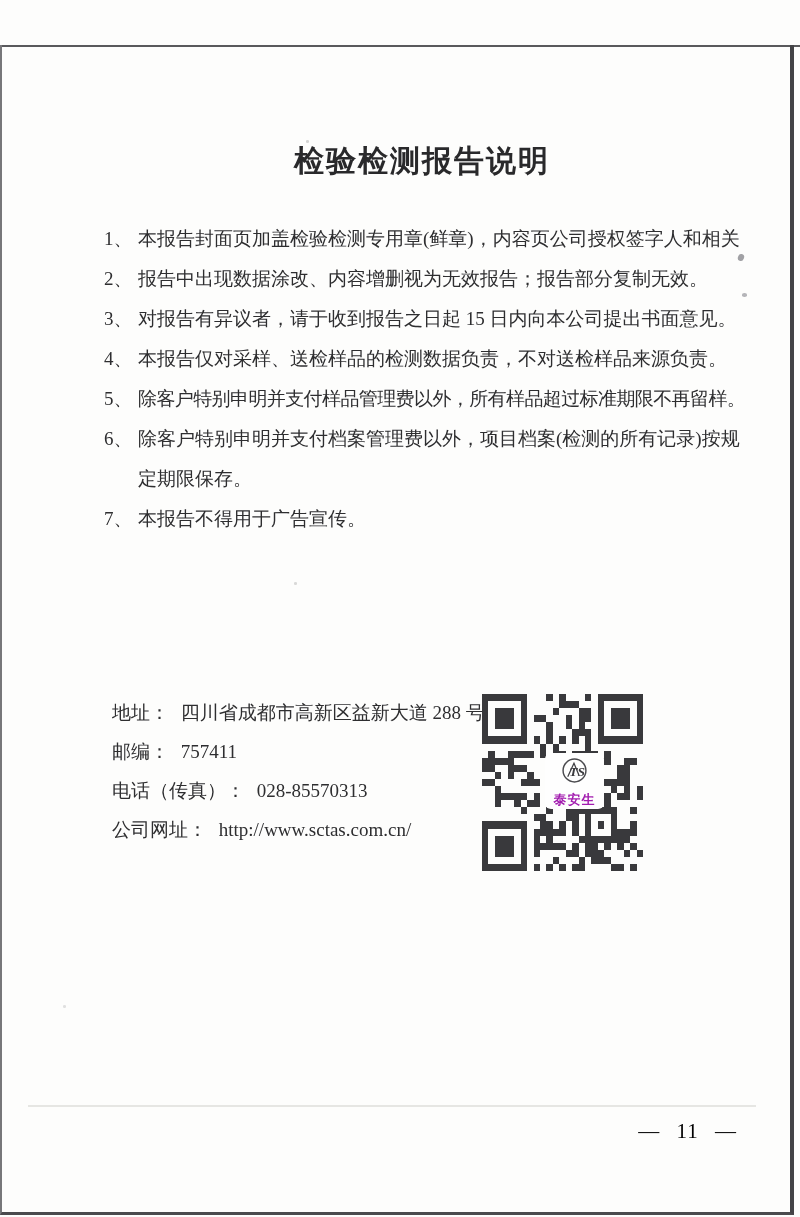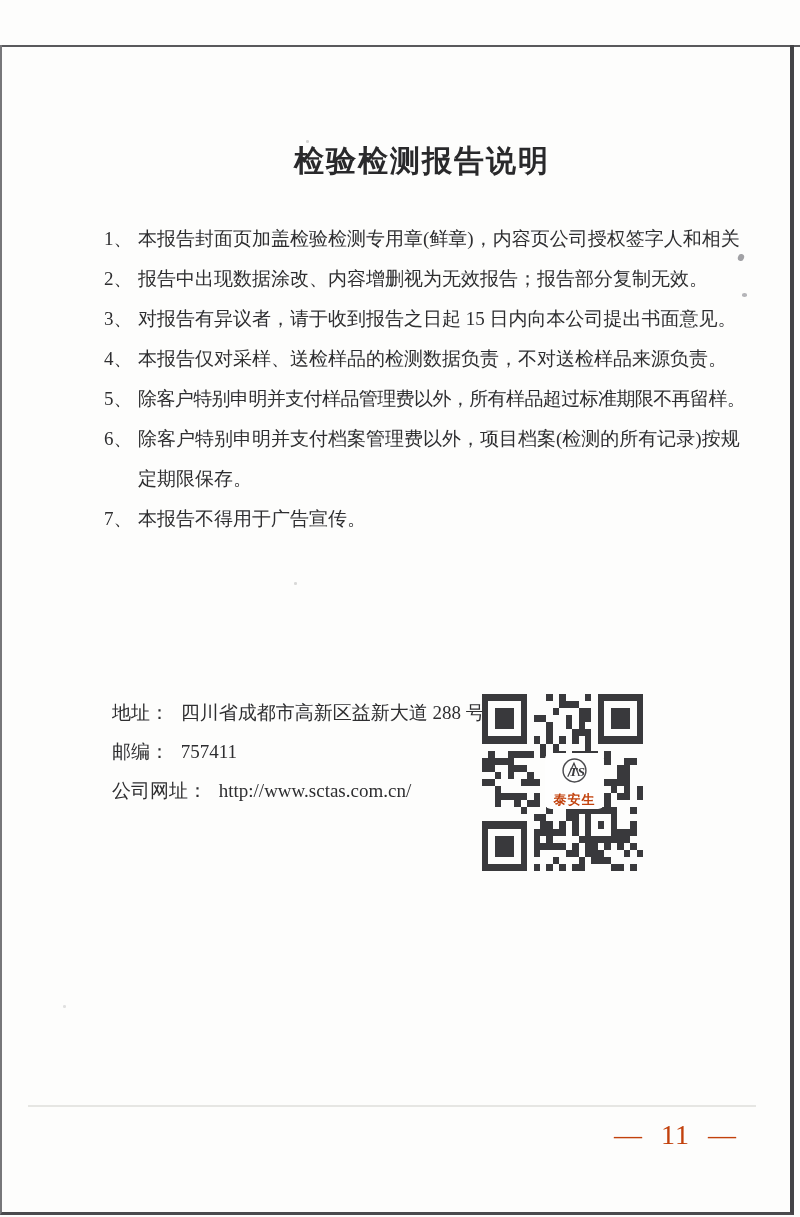--- a/index.html
+++ b/index.html
@@ -32,25 +32,25 @@
   .contact-value{margin-left:7px;text-align:center;}
   .qr{position:absolute;left:482px;top:694px;width:161px;height:177px;}
   .qr svg.qr-matrix{position:absolute;left:0;top:0;width:161px;height:177px;}
   .qr-logo{
     position:absolute;left:63px;top:59px;width:59px;height:56px;background:#fefefe;
     border-radius:6px;display:flex;flex-direction:column;align-items:center;justify-content:flex-end;
   }
   .qr-monogram{width:27px;height:27px;}
   .qr-label{
     font-family:"Liberation Sans","DejaVu Sans",sans-serif;
-    font-size:13px;font-weight:700;letter-spacing:1px;color:#c2410c;margin-top:7px;
+    font-size:13px;font-weight:700;letter-spacing:1px;color:#a21caf;margin-top:7px;
   }
   .footer-line{position:absolute;left:28px;top:1105px;width:728px;height:2px;background:#e6e6e3;}
   .page-number{
-    position:absolute;right:63px;top:1119px;font-size:28px;color:#c2410c;
+    position:absolute;right:63px;top:1119px;font-size:21px;color:#000000;
     word-spacing:10px;letter-spacing:1px;
   }
   
   .speck{position:absolute;border-radius:45%;}
   .speck.s1{left:738px;top:254px;width:6px;height:7px;background:rgba(85,85,92,.55);transform:rotate(20deg);}
   .speck.s2{left:742px;top:293px;width:5px;height:4px;background:rgba(110,110,118,.5);}
   .speck.s3{left:306px;top:140px;width:3px;height:3px;background:rgba(150,150,150,.4);}
   .speck.s4{left:294px;top:582px;width:3px;height:3px;background:rgba(150,150,150,.35);}
   .speck.s5{left:63px;top:1005px;width:3px;height:3px;background:rgba(160,160,160,.3);}
 </style>
@@ -120,20 +120,24 @@
   <div class="contact-line">
     <span class="contact-label">地址：</span>
     <span class="contact-value">四川省成都市高新区益新大道 288 号</span>
   </div>
 
   <div class="contact-line">
     <span class="contact-label">邮编：</span>
     <span class="contact-value">757411</span>
   </div>
 
+  <div class="contact-line">
+    <span class="contact-label">电话（传真）：</span>
+    <span class="contact-value">028-85570313</span>
+  </div>
 
   <div class="contact-line">
     <span class="contact-label">公司网址：</span>
     <span class="contact-value">http://www.sctas.com.cn/</span>
   </div>
 
 </div>
 
   <div class="qr">
     <svg class="qr-matrix" id="qr-svg" viewBox="0 0 25 25" preserveAspectRatio="none" shape-rendering="crispEdges">

